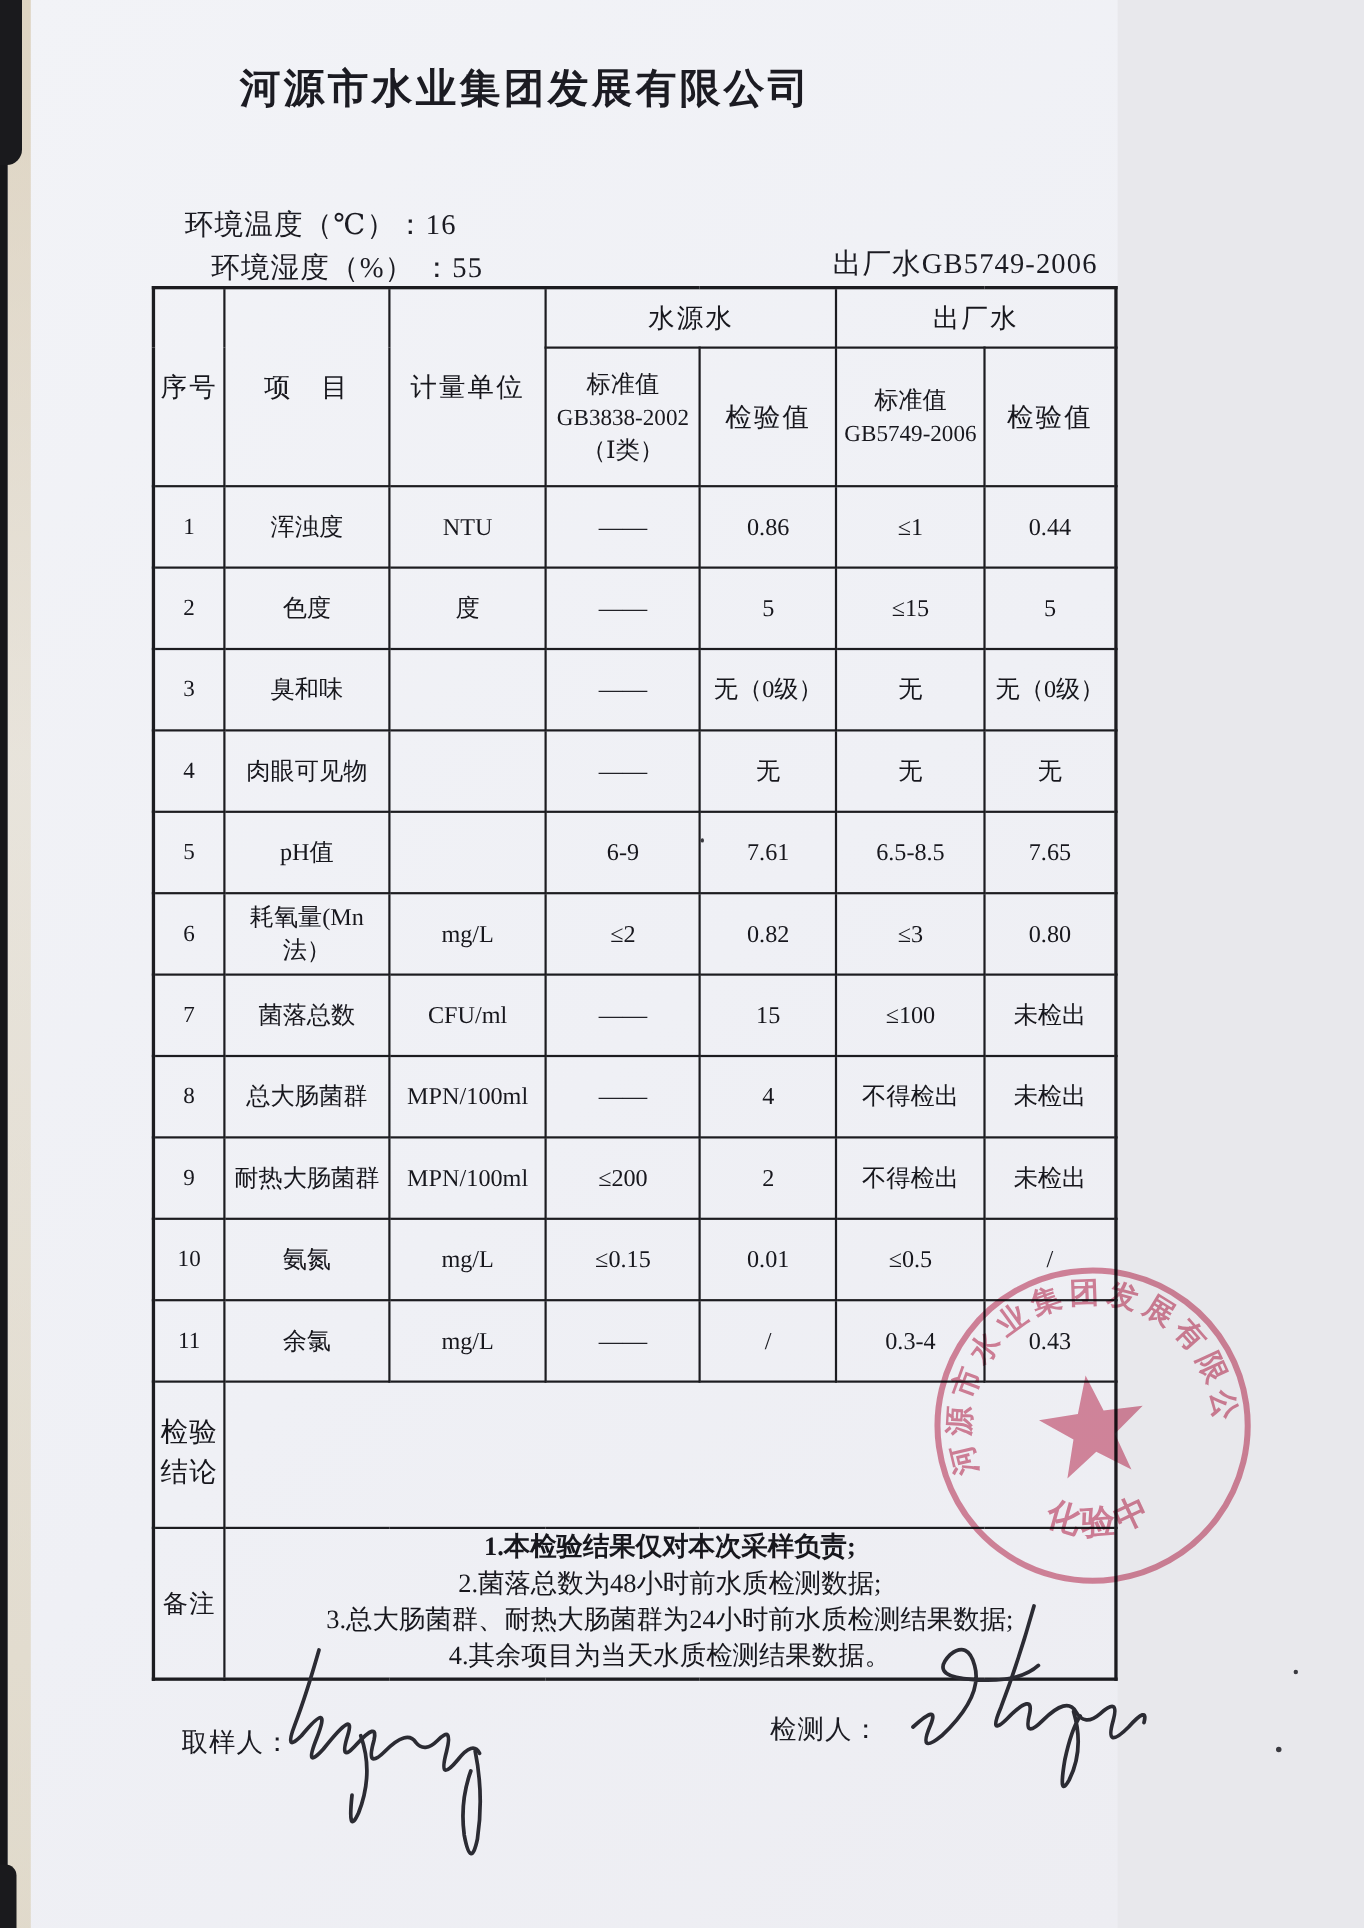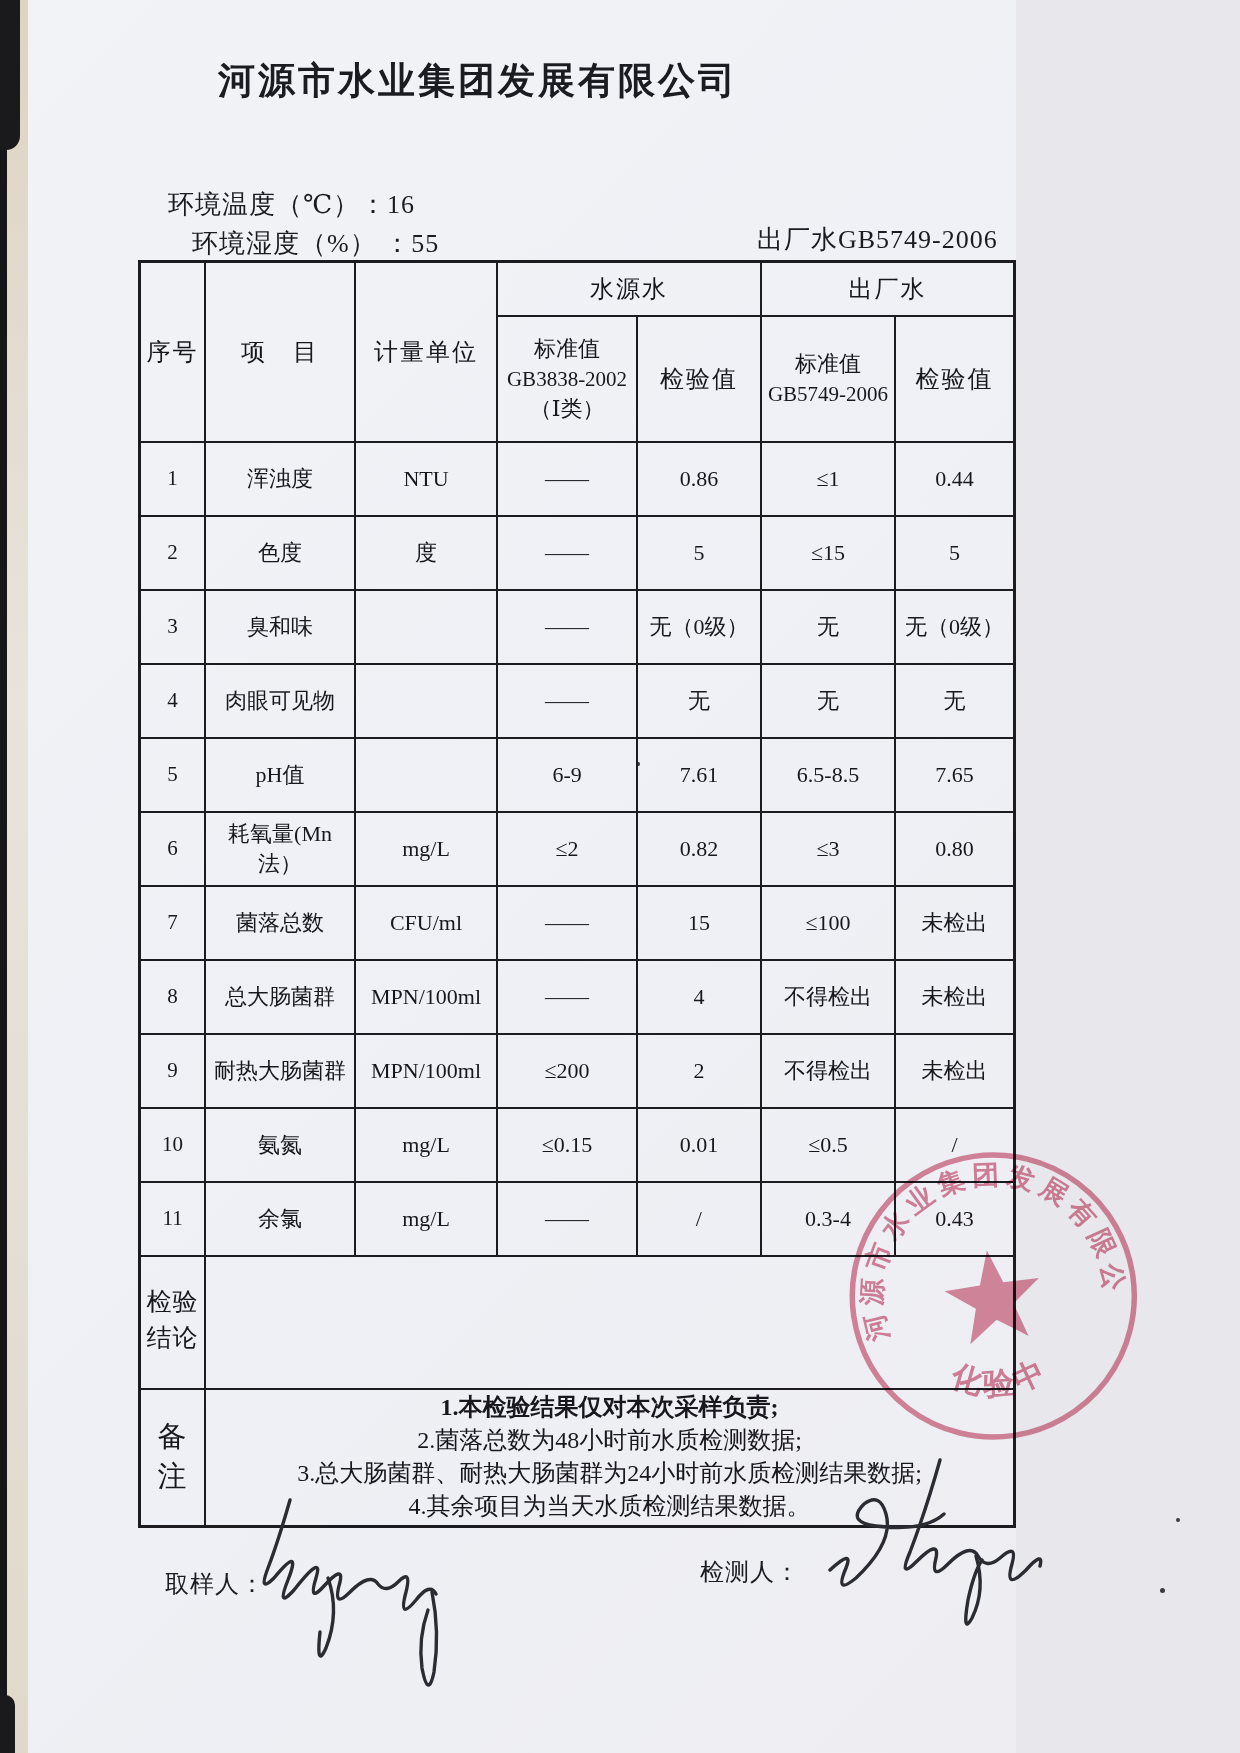--- a/index.html
+++ b/index.html
@@ -39,21 +39,21 @@
   .bold{font-weight:700;}
   .sub small{display:block;font-size:21px;line-height:30px;}
   .sub span{display:block;font-size:22px;line-height:30px;}
   td.col-item{text-align:left;padding-left:6px;}
   td.col-outstd,td.col-outval{font-weight:700;}
   td.col-seq{font-size:21px;}
   .conc-label span{display:block;font-size:25px;line-height:36px;letter-spacing:1px;}
   td.notes-cell{text-align:left;vertical-align:middle;padding-left:10px;margin-left:27px;}
   td.notes-cell div{font-size:24px;line-height:33px;white-space:nowrap;}
   td.notes-cell div.n1{font-weight:600;}
-  .note-label{font-size:29px;letter-spacing:1px;}
+  .note-label{font-size:23px;letter-spacing:1px;}
 
   .footer-label{position:absolute;font-size:24px;letter-spacing:1px;}
   .sig{position:absolute;}
   .stamp{position:absolute;left:832px;top:1133px;mix-blend-mode:multiply;opacity:.85;}
 </style>
 </head>
 <body>
 
 <div class="paper">
 

